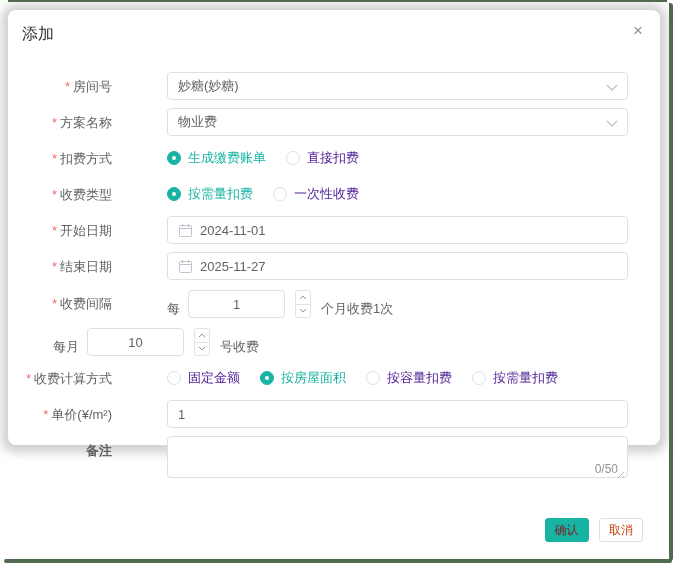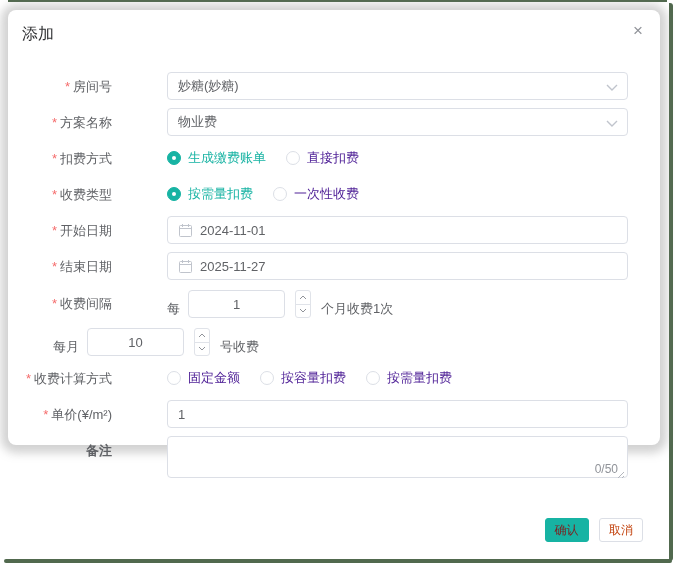--- a/index.html
+++ b/index.html
@@ -232,20 +232,24 @@
       </div>
     </div>
 
     <div class="form-row">
       <div class="form-label"><span class="req">*</span><span>收费计算方式</span></div>
       <div class="form-content">
         <span class="radio">
           <span class="radio-circle"></span>
           <span class="radio-label">固定金额</span>
         </span>
+        <span class="radio checked">
+          <span class="radio-circle"></span>
+          <span class="radio-label">按房屋面积</span>
+        </span>
         <span class="radio">
           <span class="radio-circle"></span>
           <span class="radio-label">按容量扣费</span>
         </span>
         <span class="radio">
           <span class="radio-circle"></span>
           <span class="radio-label">按需量扣费</span>
         </span>
       </div>
     </div>

